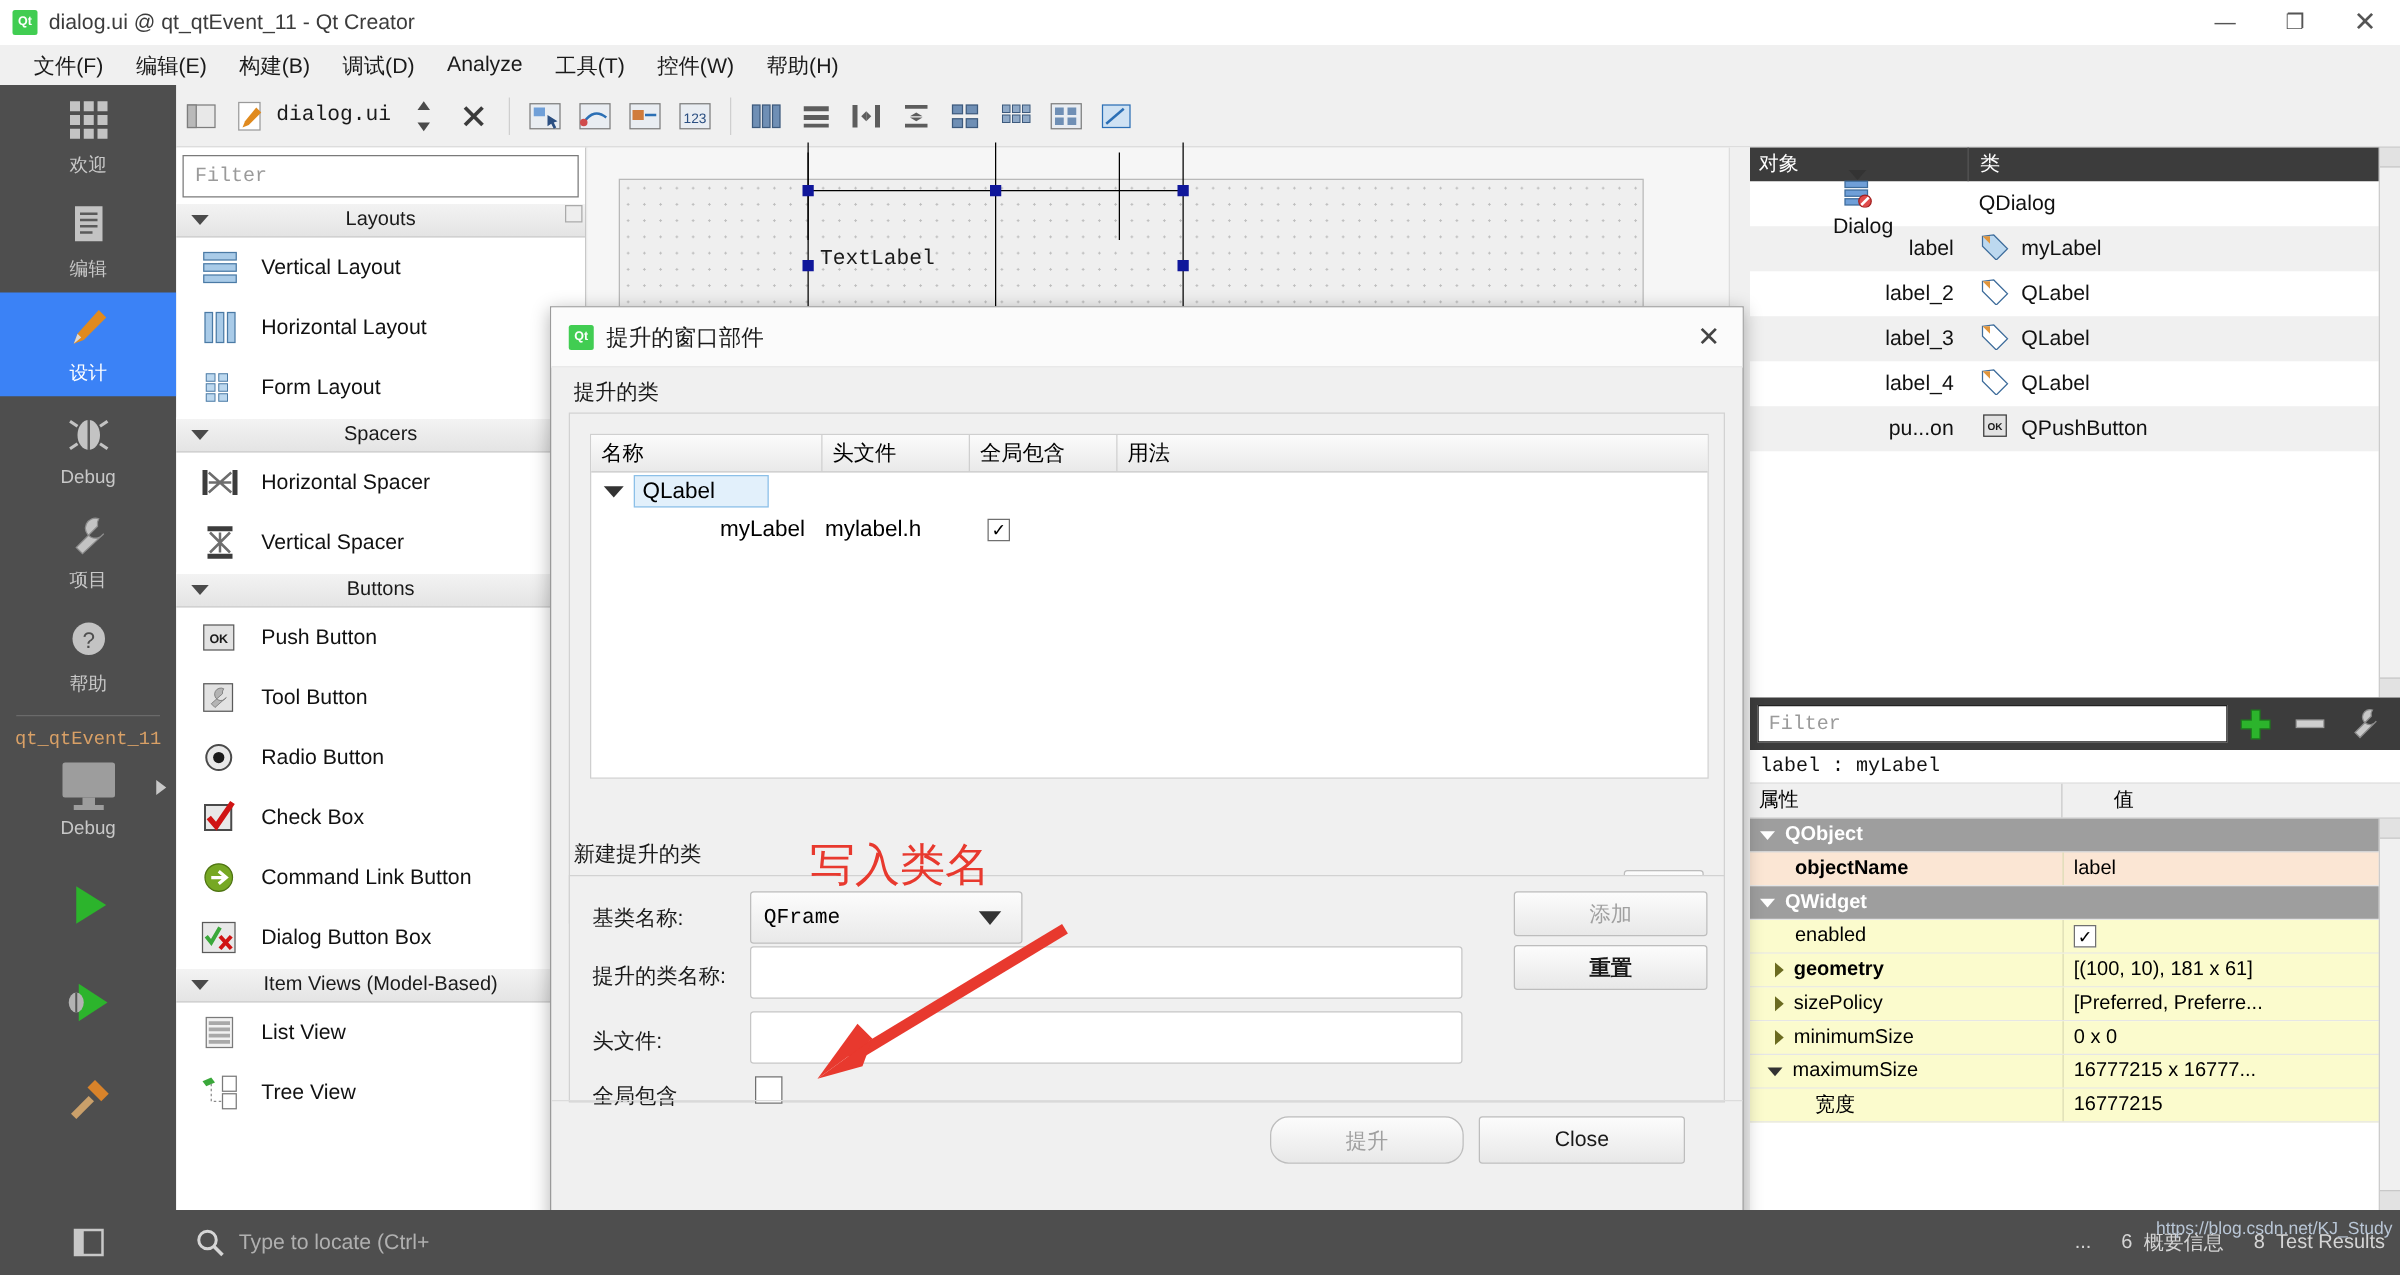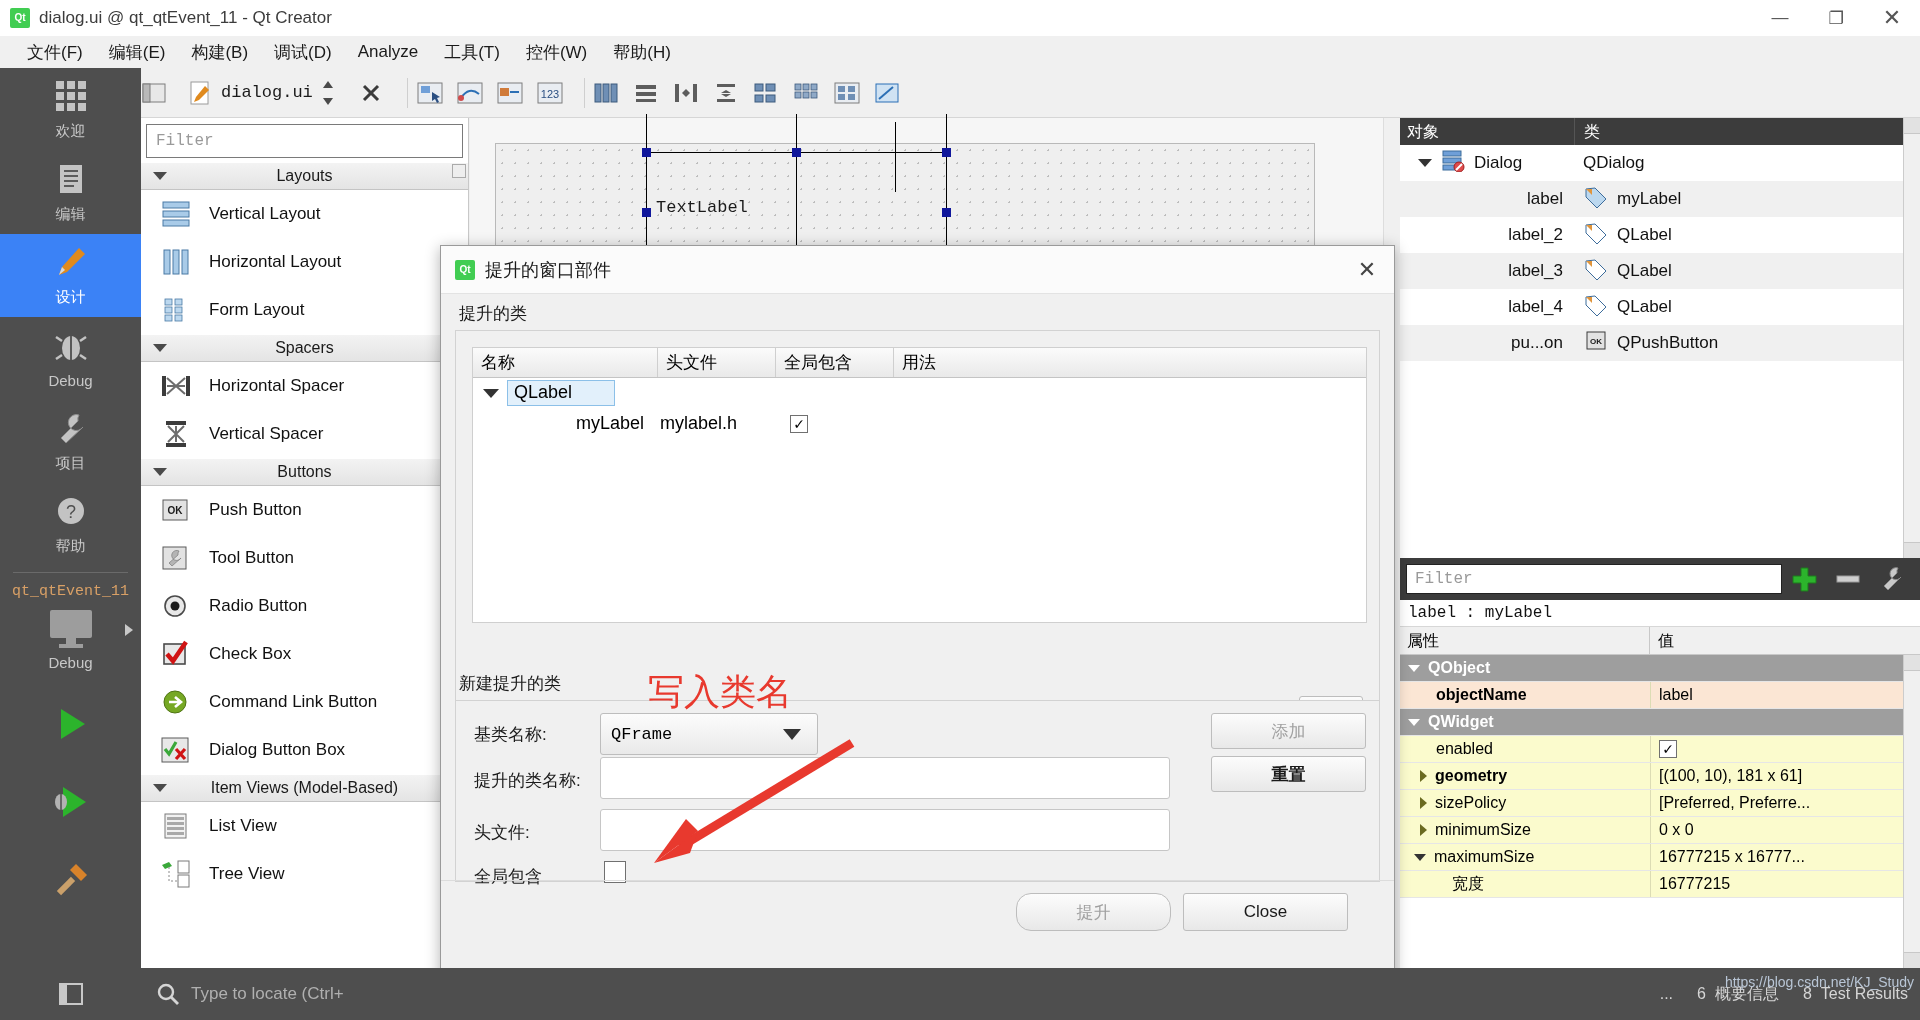--- a/index.html
+++ b/index.html
@@ -55,21 +55,21 @@
 
   
   .dsn-toolbar {
     position:absolute; left:141px; top:68px; width:1779px; height:50px;
     background:#f0f0f0; border-bottom:1px solid #d6d6d6; display:flex; align-items:center;
   }
   .fileTab { display:flex; align-items:center; height:50px; padding:0 6px; }
   .fileTab .fname { font-size:17px; color:#1a1a1a; margin-left:8px;
                     font-family:"Liberation Mono", monospace;}
   .tb-sep { width:1px; height:30px; background:#cfcfcf; margin:0 8px; }
-  .tb-btn { width:40px; height:40px; display:flex; align-items:center; justify-content:flex-start; }
+  .tb-btn { width:40px; height:40px; display:flex; align-items:center; justify-content:center; }
 
   
   .widgetbox {
     position:absolute; left:141px; top:118px; width:328px; height:850px;
     background:#ffffff; border-right:1px solid #c8c8c8;
   }
   .wb-filter {
     margin:6px 5px 4px 5px; height:34px; border:1px solid #7a7a7a; background:#fff;
     display:flex; align-items:center; padding-left:9px; color:#9a9a9a; font-size:16px;
     font-family:"Liberation Mono", monospace;
@@ -105,34 +105,34 @@
 
   
   .objdock {
     position:absolute; left:1400px; top:118px; width:520px; height:440px; background:#ffffff;
   }
   .obj-header { display:flex; height:27px; background:#3c3c3c; color:#ffffff; font-size:16px; }
   .obj-header .c1 { width:175px; padding-left:7px; line-height:27px; border-right:1px solid #555; }
   .obj-header .c2 { flex:1; padding-left:9px; line-height:27px; }
   .obj-row { display:flex; height:36px; align-items:center; font-size:17px; color:#111; }
   .obj-row.alt { background:#f0f0f0; }
-  .obj-row .oname { width:175px; text-align:right; padding-right:12px; }
+  .obj-row .oname { width:175px; text-align:right; padding-right:12px;flex-direction:column; }
   .obj-row .ocls { flex:1; padding-left:8px; display:flex; align-items:center; }
   .obj-scroll { position:absolute; right:0; top:0; width:17px; height:440px; background:#f0f0f0; border-left:1px solid #ccc;}
 
   
   .propdock { position:absolute; left:1400px; top:558px; width:520px; height:410px; background:#ffffff; }
   .prop-toolbar { height:42px; background:#3c3c3c; display:flex; align-items:center; padding:0 6px; }
   .prop-filter { flex:1; height:30px; background:#fff; border:1px solid #222;
                  display:flex; align-items:center; padding-left:8px; color:#9a9a9a;
                  font-size:16px; font-family:"Liberation Mono", monospace; }
   .prop-tb-btn { width:44px; height:42px; display:flex; align-items:center; justify-content:center; }
   .prop-subject { height:27px; font-size:16px; color:#111; padding-left:8px; line-height:27px;
                   font-family:"Liberation Mono", monospace; border-bottom:1px solid #d7d7d7; }
-  .prop-header { display:flex; height:28px; background:#f0f0f0; border-bottom:1px solid #c8c8c8; font-size:16px; }
+  .prop-header { display:flex; height:28px; background:#f0f0f0; border-bottom:1px solid #c8c8c8; font-size:16px;gap:33px; }
   .prop-header .h1 { width:250px; padding-left:7px; line-height:28px; border-right:1px solid #c8c8c8; }
   .prop-header .h2 { flex:1; padding-left:8px; line-height:28px; }
   .prow { display:flex; height:27px; font-size:16px; align-items:center; border-bottom:1px solid #e6e6e6; }
   .prow .pk { width:250px; padding-left:8px; display:flex; align-items:center; height:100%; }
   .prow .pv { flex:1; padding-left:8px; display:flex; align-items:center; height:100%; }
   .prow.group { background:#9e9e9e; color:#ffffff; font-weight:bold; }
   .prow.group .pk { padding-left:8px; }
   .prow.orange { background:#fbe6d4; }
   .prow.yellow { background:#fbfbcd; }
   .prow.yellow .pv, .prow.orange .pv { border-left:1px solid #dcdcb4; }

